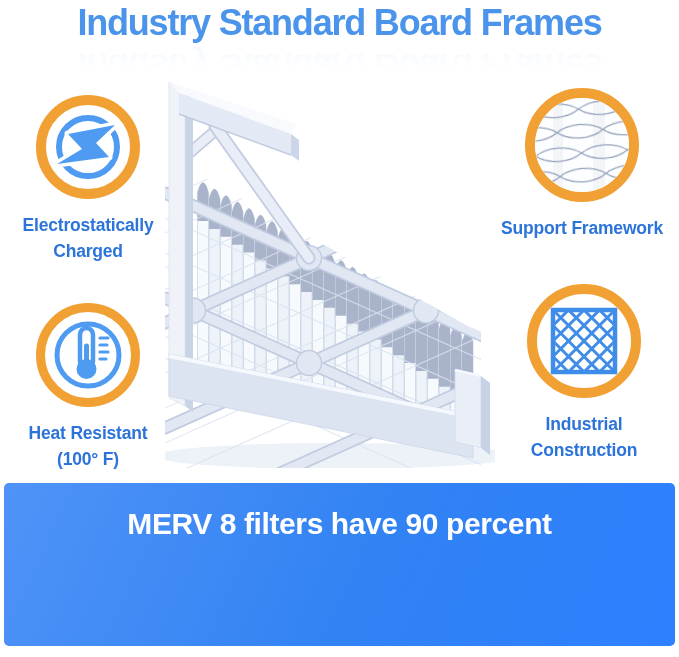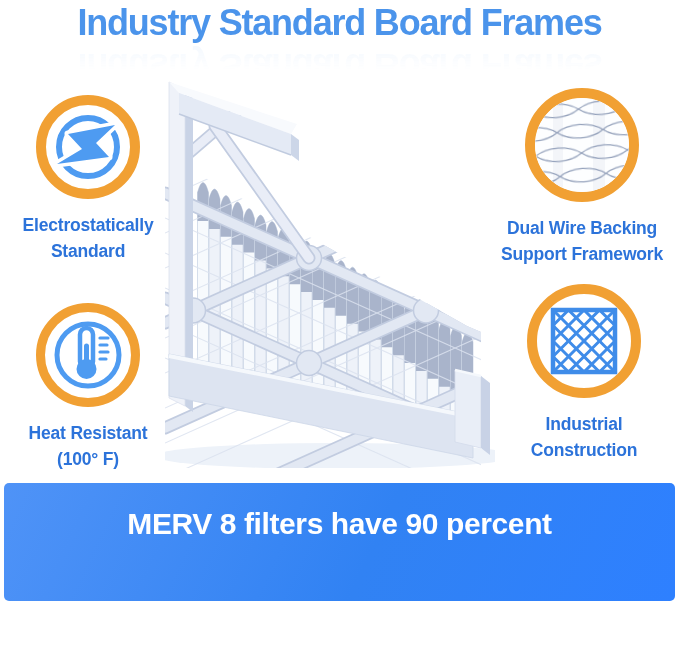--- a/index.html
+++ b/index.html
@@ -16,21 +16,21 @@
   .ring{border:10px solid #f1a033;border-radius:50%;background:#fff;box-sizing:content-box;
         display:flex;align-items:center;justify-content:center;overflow:hidden;}
   .f-tl .ring{width:84px;height:84px;}
   .f-tr .ring{width:94px;height:94px;}
   .f-bl .ring{width:86px;height:86px;border-width:9px;}
   .f-br .ring{width:94px;height:94px;}
   .ring svg{display:block;}
   .flabel{margin-top:13px;text-align:center;font-size:17.5px;font-weight:bold;
           color:#2c73da;line-height:26px;letter-spacing:-0.2px;}
   .filter-wrap{position:absolute;left:165px;top:78px;width:330px;height:390px;}
-  .banner{position:absolute;left:4px;top:483px;width:671px;height:118px;border-radius:5px;
+  .banner{position:absolute;left:4px;top:483px;width:671px;height:163px;border-radius:5px;
           background:linear-gradient(115deg,#4f93f7 0%,#3182f3 55%,#2e80ff 100%);
           color:#ffffff;text-align:center;font-size:30px;font-weight:bold;line-height:40px;
           letter-spacing:-0.4px;padding-top:21px;box-sizing:border-box;}
 </style>
 </head>
 <body>
 
 <div class="page">
 
   <h1 class="title">Industry Standard Board Frames</h1>
@@ -38,21 +38,21 @@
 
   <div class="feature f-tl">
     <div class="ring">
       <svg width="84" height="84" viewBox="0 0 84 84">
         <circle cx="42" cy="42" r="29" fill="none" stroke="#4e9bf1" stroke-width="6"></circle>
         <path d="M69 20 L22 29 L36 44 L11 59 L63 52 L50 38 Z" fill="#4e9bf1" stroke="#ffffff" stroke-width="7" stroke-linejoin="round" paint-order="stroke"></path>
       </svg>
     </div>
     <div class="flabel">
       <div>Electrostatically</div>
-      <div>Standard</div>
+      <div>Charged</div>
     </div>
   </div>
 
   <div class="feature f-tr">
     <div class="ring">
       <svg width="94" height="94" viewBox="0 0 94 94">
         <defs>
           <pattern id="mesh" width="46" height="44" patternUnits="userSpaceOnUse" patternTransform="rotate(-4 47 47)">
             <g fill="none" stroke="#8b99b5" stroke-width="1.25" opacity="0.9">
               <path d="M0 11 C12 2,34 2,46 11 M0 11 C12 20,34 20,46 11"></path>
@@ -66,21 +66,20 @@
         </defs>
         <g clip-path="url(#meshclip)">
           <rect width="94" height="94" fill="#fdfeff"></rect>
           <rect x="18" width="10" height="94" fill="#eef1f7" opacity="0.7"></rect>
           <rect x="58" width="12" height="94" fill="#eef1f7" opacity="0.7"></rect>
           <rect width="94" height="94" fill="url(#mesh)"></rect>
         </g>
       </svg>
     </div>
     <div class="flabel">
-      <div>Dual Wire Backing</div>
       <div>Support Framework</div>
     </div>
   </div>
 
   <div class="feature f-bl">
     <div class="ring">
       <svg width="86" height="86" viewBox="0 0 86 86">
         <circle cx="43" cy="43" r="31" fill="none" stroke="#4e9bf1" stroke-width="5"></circle>
         <rect x="35" y="16" width="13" height="40" rx="6.5" fill="#ffffff" stroke="#4e9bf1" stroke-width="4.5"></rect>
         <line x1="41.5" y1="34" x2="41.5" y2="50" stroke="#4e9bf1" stroke-width="5" stroke-linecap="round"></line>

